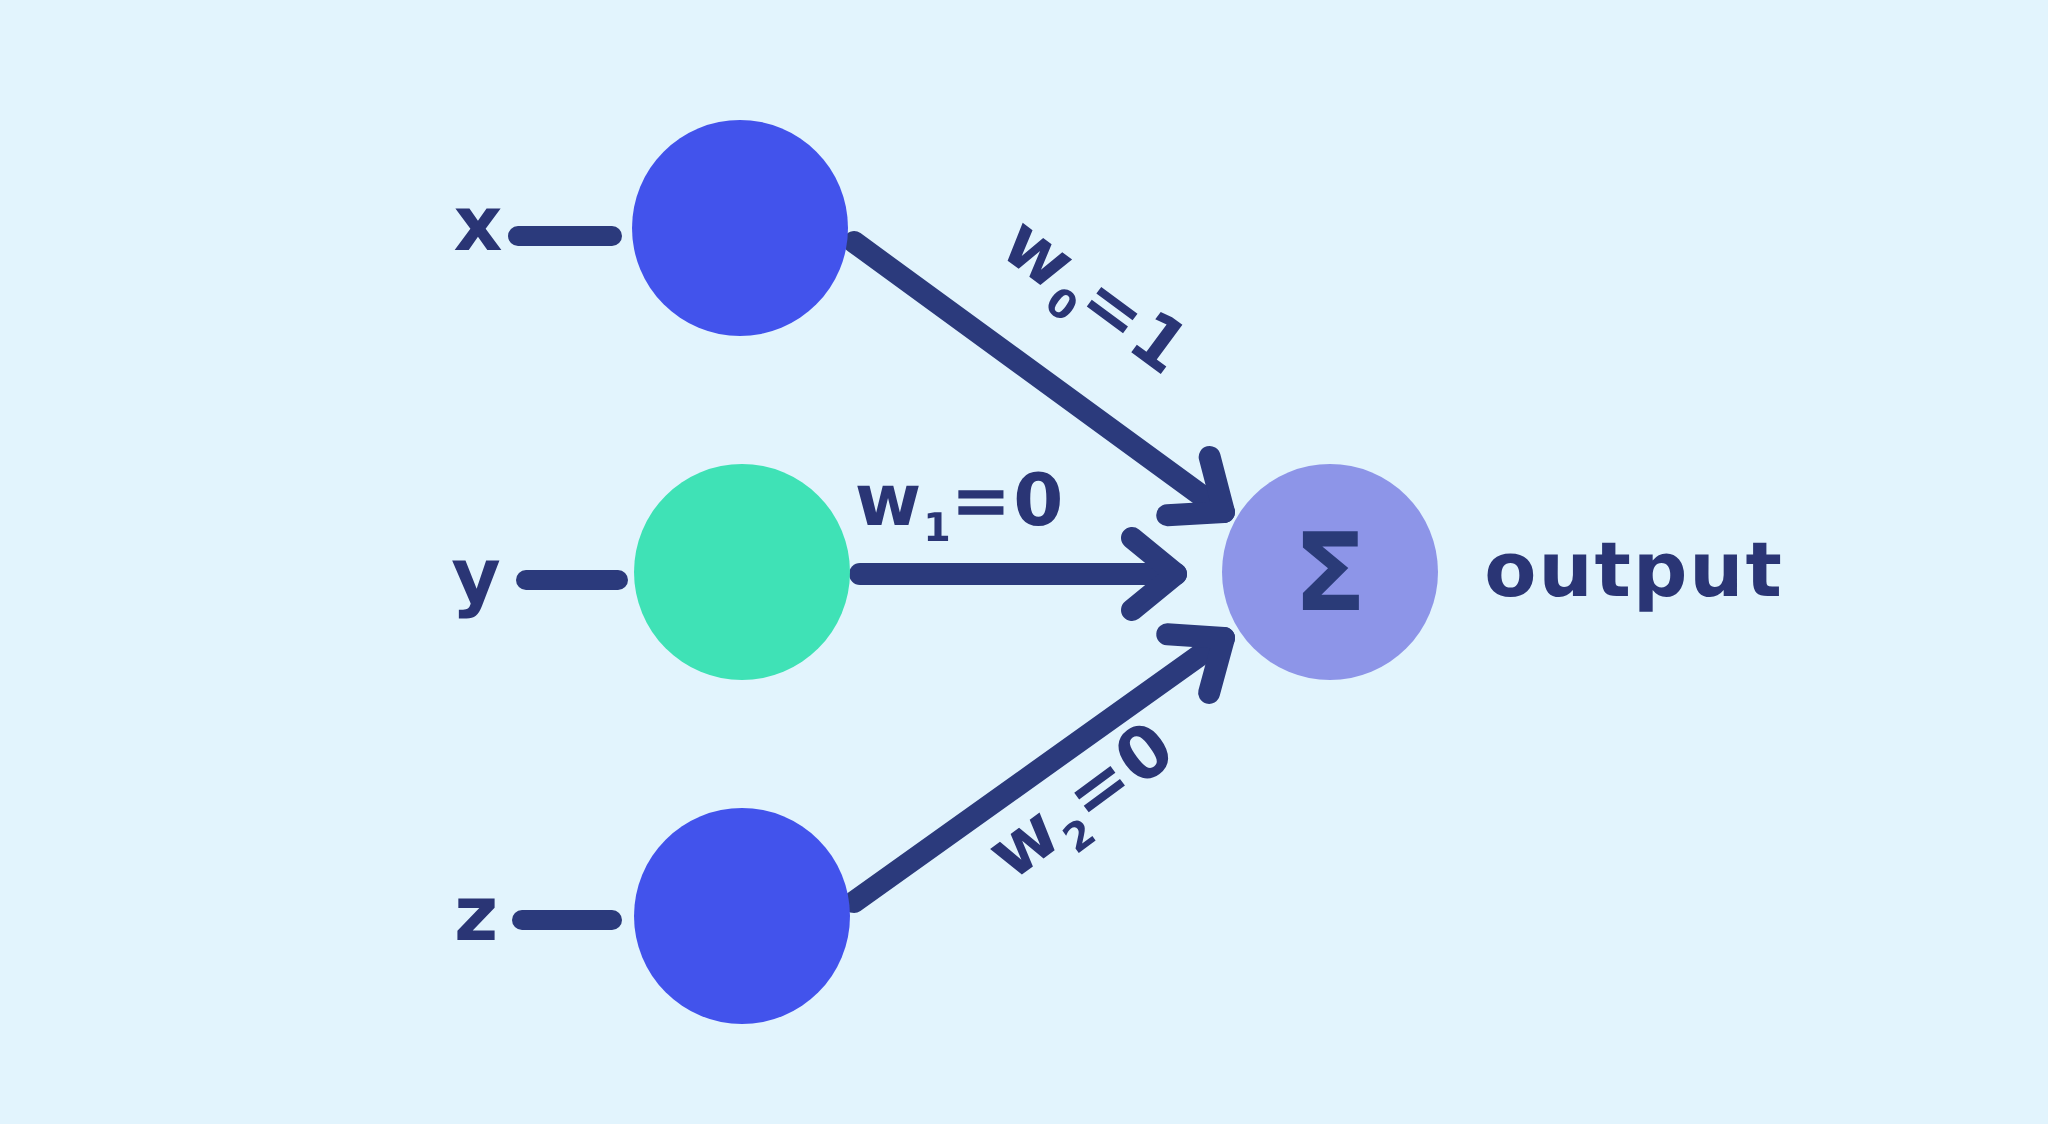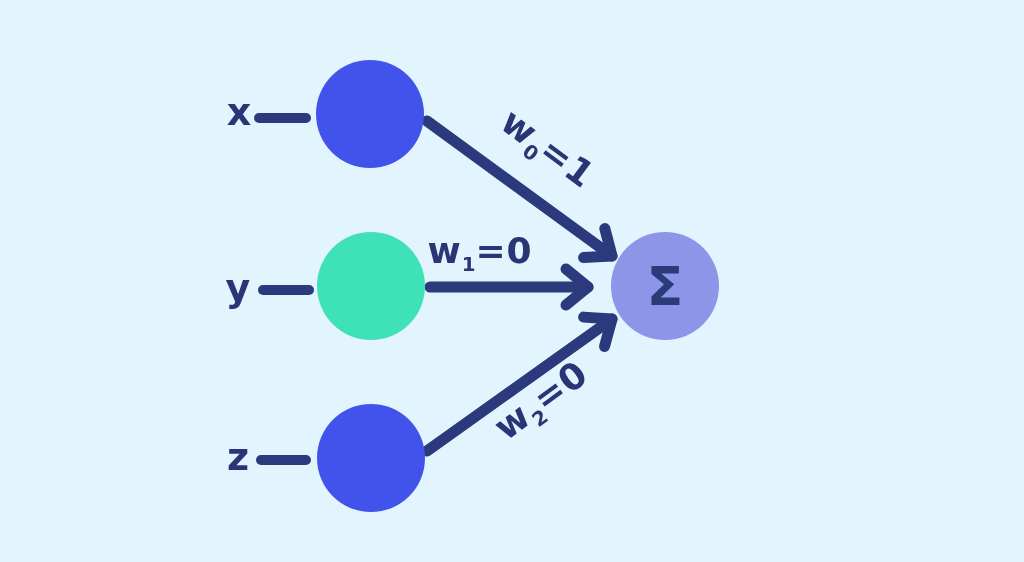--- a/index.html
+++ b/index.html
@@ -67,14 +67,15 @@
     <span>w</span><sub>0</sub><span>=1</span>
   </div>
   <div class="label weight-label lbl-w1">
     <span>w</span><sub>1</sub><span>=0</span>
   </div>
   <div class="label weight-label lbl-w2">
     <span>w</span><sub>2</sub><span>=0</span>
   </div>
 
   <div class="label sigma-label">Σ</div>
+  <div class="label output-label">output</div>
 
 </div>
 
 </body></html>

